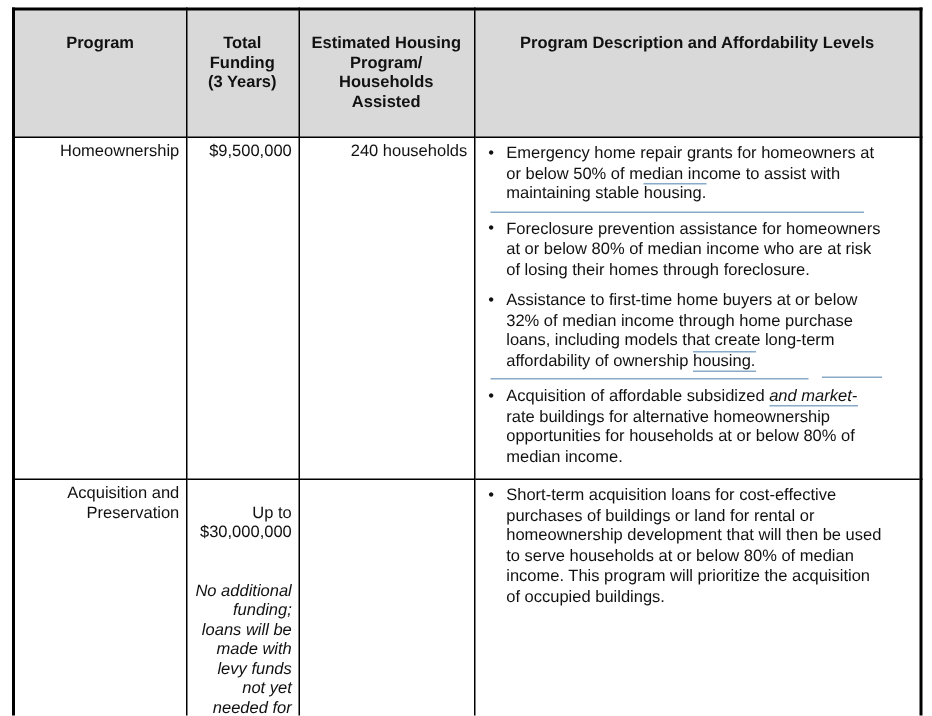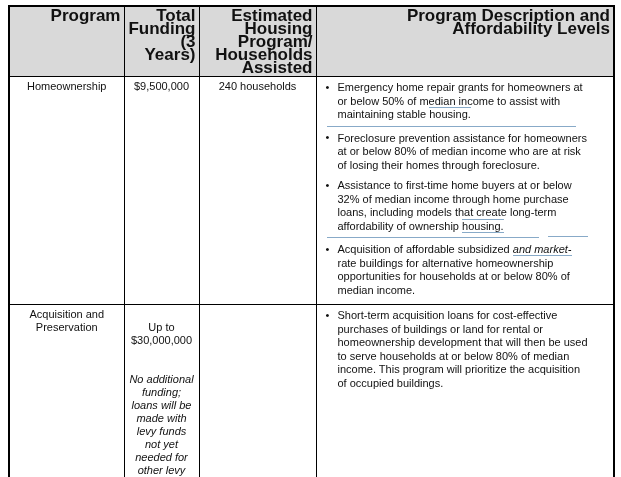--- a/index.html
+++ b/index.html
@@ -22,31 +22,31 @@
     width:605px;
     border:2px solid var(--border-color);
   }
   table.levy th, table.levy td{
     border:1.5px solid var(--border-color);
     vertical-align:top;
     box-sizing:border-box;
   }
   thead th{
     background:var(--header-bg);
-    font-size:17px;
+    font-size:11px;
     font-weight:bold;
     line-height:13px;
-    text-align:right;
+    text-align:center;
     vertical-align:middle;
     height:52px;
     white-space:pre-line;
-    padding:2px 3px;
+    padding:16px 3px;
   }
   td{font-size:11px;line-height:13px;padding:3px 4px 0 4px;}
-  td.cen{text-align:center;white-space:pre-line;margin-left:45px;}
+  td.cen{text-align:right;white-space:pre-line;margin-left:45px;}
   tr.r1{height:201px;}
   tr.r2{height:155px;}
   td.desc{text-align:left;padding:4px 23px 0 8px;line-height:13.5px;}
   .bullet{position:relative;padding-left:13px;margin:0 0 7px 0;}
   .bullet::before{content:"\2022";position:absolute;left:1px;top:-0.5px;}
   .rule-full{
     border-top:1.5px solid var(--tracked-change-blue);
     margin:-3px 14px 5px 2px;height:0;
   }
   .rule-pair{display:flex;gap:9px;margin:-3px 2px 5px 2px;}

